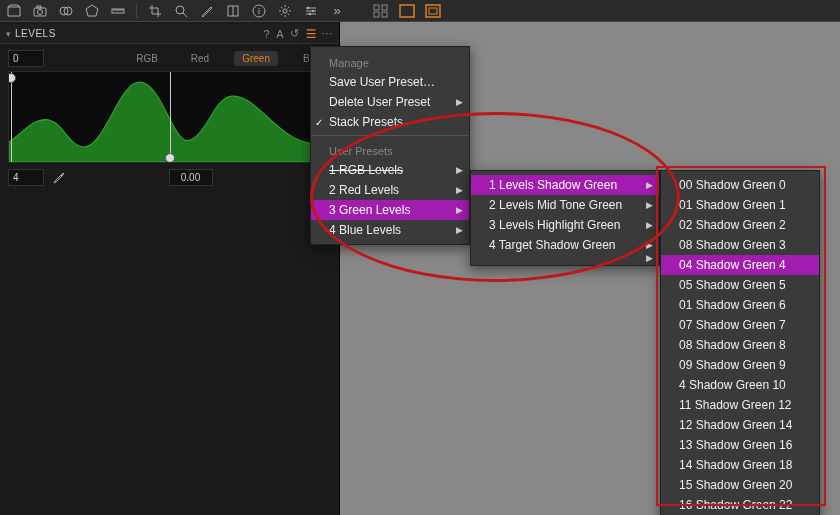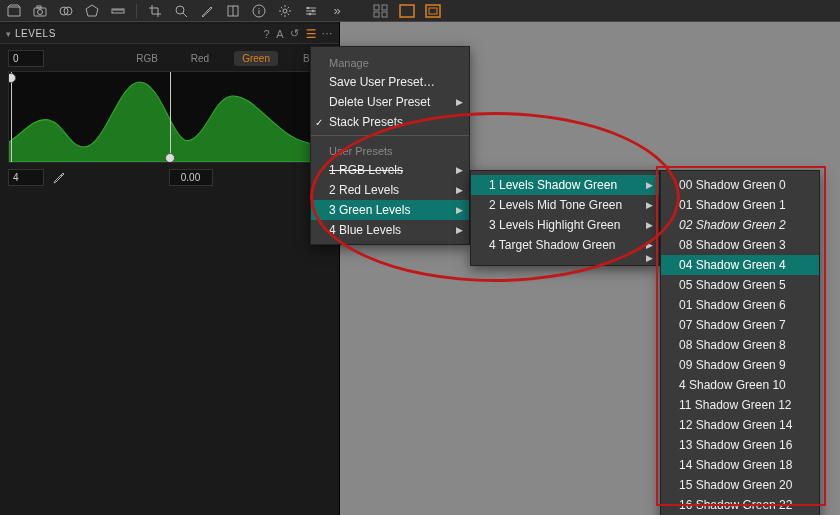--- a/index.html
+++ b/index.html
@@ -99,21 +99,21 @@
   .menu .item {
     padding:3px 20px 3px 18px;
     white-space:nowrap;
     display:flex; align-items:center;
     position:relative;
   }
   .menu .item.header { color:#888; font-size:11px; padding-top:6px;}
   .menu .item .arrow { position:absolute; right:6px; font-size:9px; color:#ccc;}
   .menu .item .check { position:absolute; left:4px; font-size:10px;}
   .menu .item.strikethrough span.label { text-decoration: line-through; }
-  .menu .item.selected { background:#0f766e; color:#fff;}
+  .menu .item.selected { background:#a21caf; color:#fff;}
   .menu hr { border:none; border-top:1px solid #555; margin:3px 0;}
   
   .red-ellipse {
     position:absolute;
     border:3px solid #c01818;
     border-radius:50%;
     pointer-events:none;
     z-index:20;
   }
   .red-rect {
@@ -338,21 +338,21 @@
 </div>
 
 <div class="menu" id="menu3" style="left:660px; top:170px; width:160px">
   <div id="menu3-items">
       <div class="item" style="padding-right: 12px;">
         <span class="label">00 Shadow Green 0</span>
       </div>
       <div class="item" style="padding-right: 12px;">
         <span class="label">01 Shadow Green 1</span>
       </div>
-      <div class="item" style="padding-right: 12px; font-style: italic;">
+      <div class="item" style="padding-right: 12px;">
         <span class="label">02 Shadow Green 2</span>
       </div>
       <div class="item" style="padding-right: 12px;">
         <span class="label">08 Shadow Green 3</span>
       </div>
       <div class="item selected" style="padding-right: 12px;">
         <span class="label">04 Shadow Green 4</span>
       </div>
       <div class="item" style="padding-right: 12px;">
         <span class="label">05 Shadow Green 5</span>

